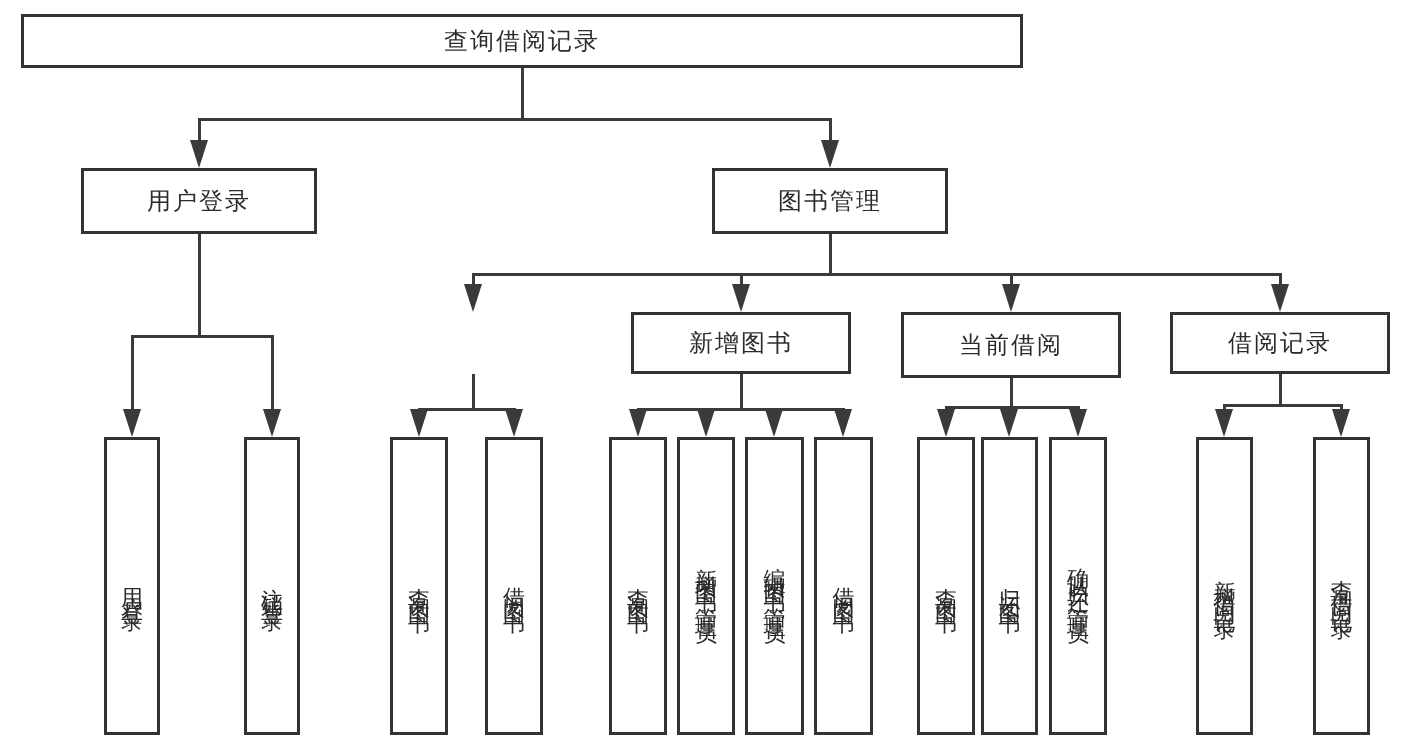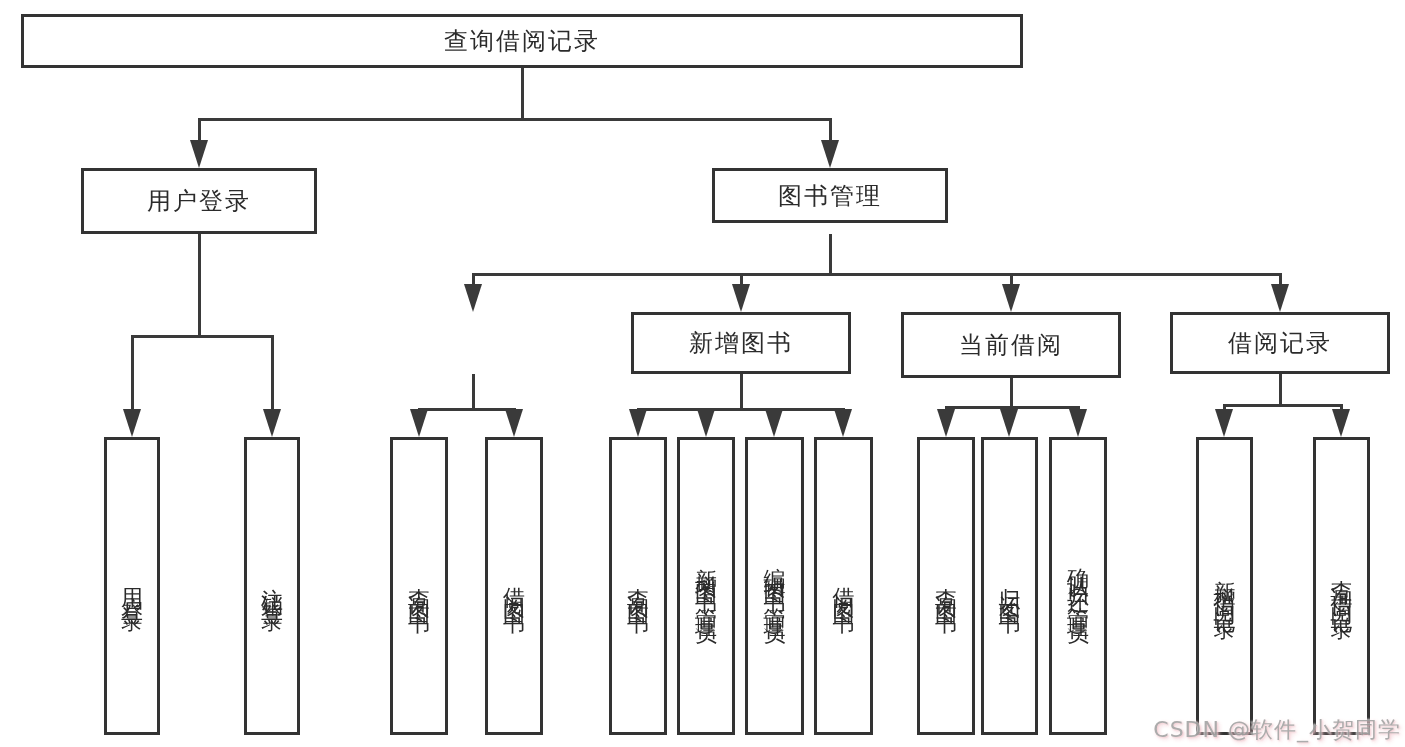--- a/index.html
+++ b/index.html
@@ -35,21 +35,20 @@
   .watermark{
     position:absolute;right:4px;bottom:2px;z-index:5;
     font-size:22px;color:var(--wm);letter-spacing:1px;opacity:.92;
     text-shadow:1px 1px 2px var(--wmglow),-1px -1px 2px #ffffff,2px 2px 4px var(--wmglow);
   }
 </style>
 </head>
 <body>
 
 <div class="stage" style="background: rgb(255, 255, 255);">
-  <div class="watermark">CSDN @软件_小贺同学</div>
 <div class="line" style="left: 520.5px; top: 68px; width: 3px; height: 53px;"></div>
     <div class="line" style="left: 197.5px; top: 118px; width: 634px; height: 3px;"></div>
     <div class="line" style="left: 197.5px; top: 118px; width: 3px; height: 28px;"></div>
     <div class="arrow" style="left: 190px; top: 140px;"></div>
     <div class="line" style="left: 828.5px; top: 118px; width: 3px; height: 28px;"></div>
     <div class="arrow" style="left: 821px; top: 140px;"></div>
     <div class="line" style="left: 197.5px; top: 234px; width: 3px; height: 104px;"></div>
     <div class="line" style="left: 130.5px; top: 335px; width: 143px; height: 3px;"></div>
     <div class="line" style="left: 130.5px; top: 335px; width: 3px; height: 80px;"></div>
     <div class="arrow" style="left: 123px; top: 409px;"></div>
@@ -90,21 +89,21 @@
     <div class="line" style="left: 1076.5px; top: 406px; width: 3px; height: 9px;"></div>
     <div class="arrow" style="left: 1069px; top: 409px;"></div>
     <div class="line" style="left: 1278.5px; top: 374px; width: 3px; height: 33px;"></div>
     <div class="line" style="left: 1222.5px; top: 404px; width: 120px; height: 3px;"></div>
     <div class="line" style="left: 1222.5px; top: 404px; width: 3px; height: 11px;"></div>
     <div class="arrow" style="left: 1215px; top: 409px;"></div>
     <div class="line" style="left: 1339.5px; top: 404px; width: 3px; height: 11px;"></div>
     <div class="arrow" style="left: 1332px; top: 409px;"></div>
     <div class="node" style="left: 21px; top: 14px; width: 1002px; height: 54px;">查询借阅记录</div>
     <div class="node" style="left: 81px; top: 168px; width: 236px; height: 66px;">用户登录</div>
-    <div class="node" style="left: 712px; top: 168px; width: 236px; height: 55px;">图书管理</div>
+    <div class="node" style="left: 712px; top: 168px; width: 236px; height: 66px;">图书管理</div>
     <div class="node" style="left: 631px; top: 312px; width: 220px; height: 62px;">新增图书</div>
     <div class="node" style="left: 901px; top: 312px; width: 220px; height: 66px;">当前借阅</div>
     <div class="node" style="left: 1170px; top: 312px; width: 220px; height: 62px;">借阅记录</div>
     <div class="node vertical" style="left: 104px; top: 437px; width: 56px; height: 298px;">用户登录</div>
     <div class="node vertical" style="left: 244px; top: 437px; width: 56px; height: 298px;">注销登录</div>
     <div class="node vertical" style="left: 390px; top: 437px; width: 58px; height: 298px;">查询图书</div>
     <div class="node vertical" style="left: 485px; top: 437px; width: 58px; height: 298px;">借阅图书</div>
     <div class="node vertical" style="left: 609px; top: 437px; width: 58px; height: 298px;">查询图书</div>
     <div class="node vertical" style="left: 677px; top: 437px; width: 58px; height: 298px;">新增图书（管理员）</div>
     <div class="node vertical" style="left: 745px; top: 437px; width: 59px; height: 298px;">编辑图书（管理员）</div>

